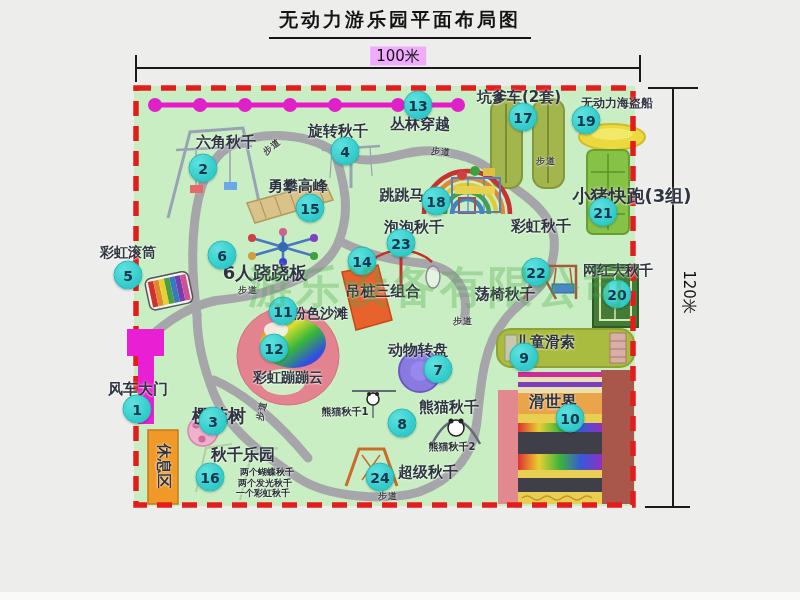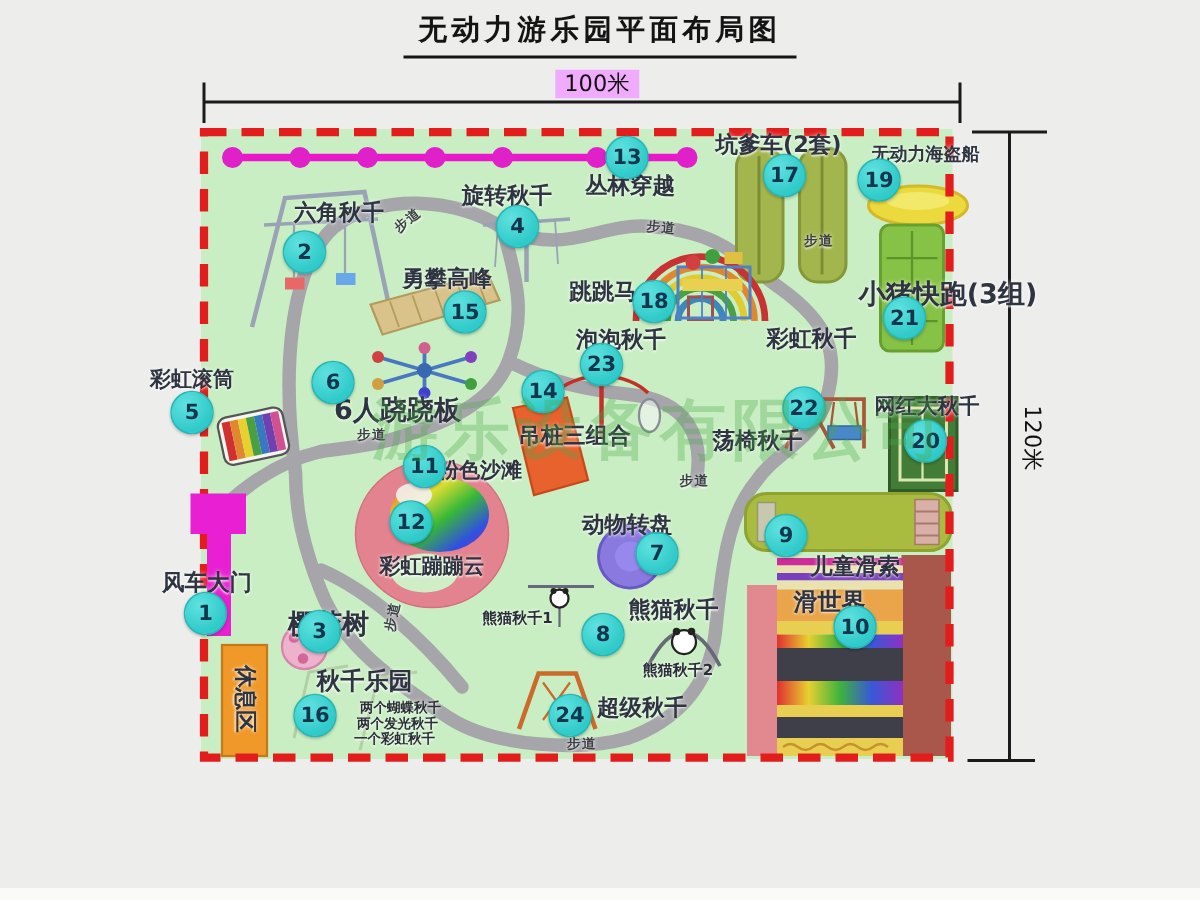--- a/index.html
+++ b/index.html
@@ -286,21 +286,21 @@
       <div class="label" style="left: 541px; top: 226px; font-size: 15px;">彩虹秋千</div>
       <div class="label" style="left: 632px; top: 196px; font-size: 18px;">小猪快跑(3组)</div>
       <div class="label" style="left: 128px; top: 253px; font-size: 14px;">彩虹滚筒</div>
       <div class="label" style="left: 265px; top: 273px; font-size: 18px;">6人跷跷板</div>
       <div class="label" style="left: 383px; top: 291px; font-size: 15px;">吊桩三组合</div>
       <div class="label" style="left: 505px; top: 294px; font-size: 15px;">荡椅秋千</div>
       <div class="label" style="left: 618px; top: 271px; font-size: 14px;">网红大秋千</div>
       <div class="label" style="left: 320px; top: 314px; font-size: 14px;">粉色沙滩</div>
       <div class="label" style="left: 288px; top: 378px; font-size: 14px;">彩虹蹦蹦云</div>
       <div class="label" style="left: 418px; top: 350px; font-size: 15px;">动物转盘</div>
-      <div class="label" style="left: 570px; top: 342px; font-size: 15px; margin-top: 36px;">儿童滑索</div>
+      <div class="label" style="left: 545px; top: 342px; font-size: 15px;">儿童滑索</div>
       <div class="label" style="left: 553px; top: 402px; font-size: 16px;">滑世界</div>
       <div class="label" style="left: 138px; top: 389px; font-size: 15px;">风车大门</div>
       <div class="label" style="left: 219px; top: 416px; font-size: 18px;">樱花树</div>
       <div class="label" style="left: 243px; top: 455px; font-size: 16px;">秋千乐园</div>
       <div class="label note" style="left: 267px; top: 472px; font-size: 9px;">两个蝴蝶秋千</div>
       <div class="label note" style="left: 265px; top: 483px; font-size: 9px;">两个发光秋千</div>
       <div class="label note" style="left: 263px; top: 493px; font-size: 9px;">一个彩虹秋千</div>
       <div class="label note" style="left: 345px; top: 412px; font-size: 10px;">熊猫秋千1</div>
       <div class="label" style="left: 449px; top: 407px; font-size: 15px;">熊猫秋千</div>
       <div class="label note" style="left: 452px; top: 447px; font-size: 10px;">熊猫秋千2</div>

